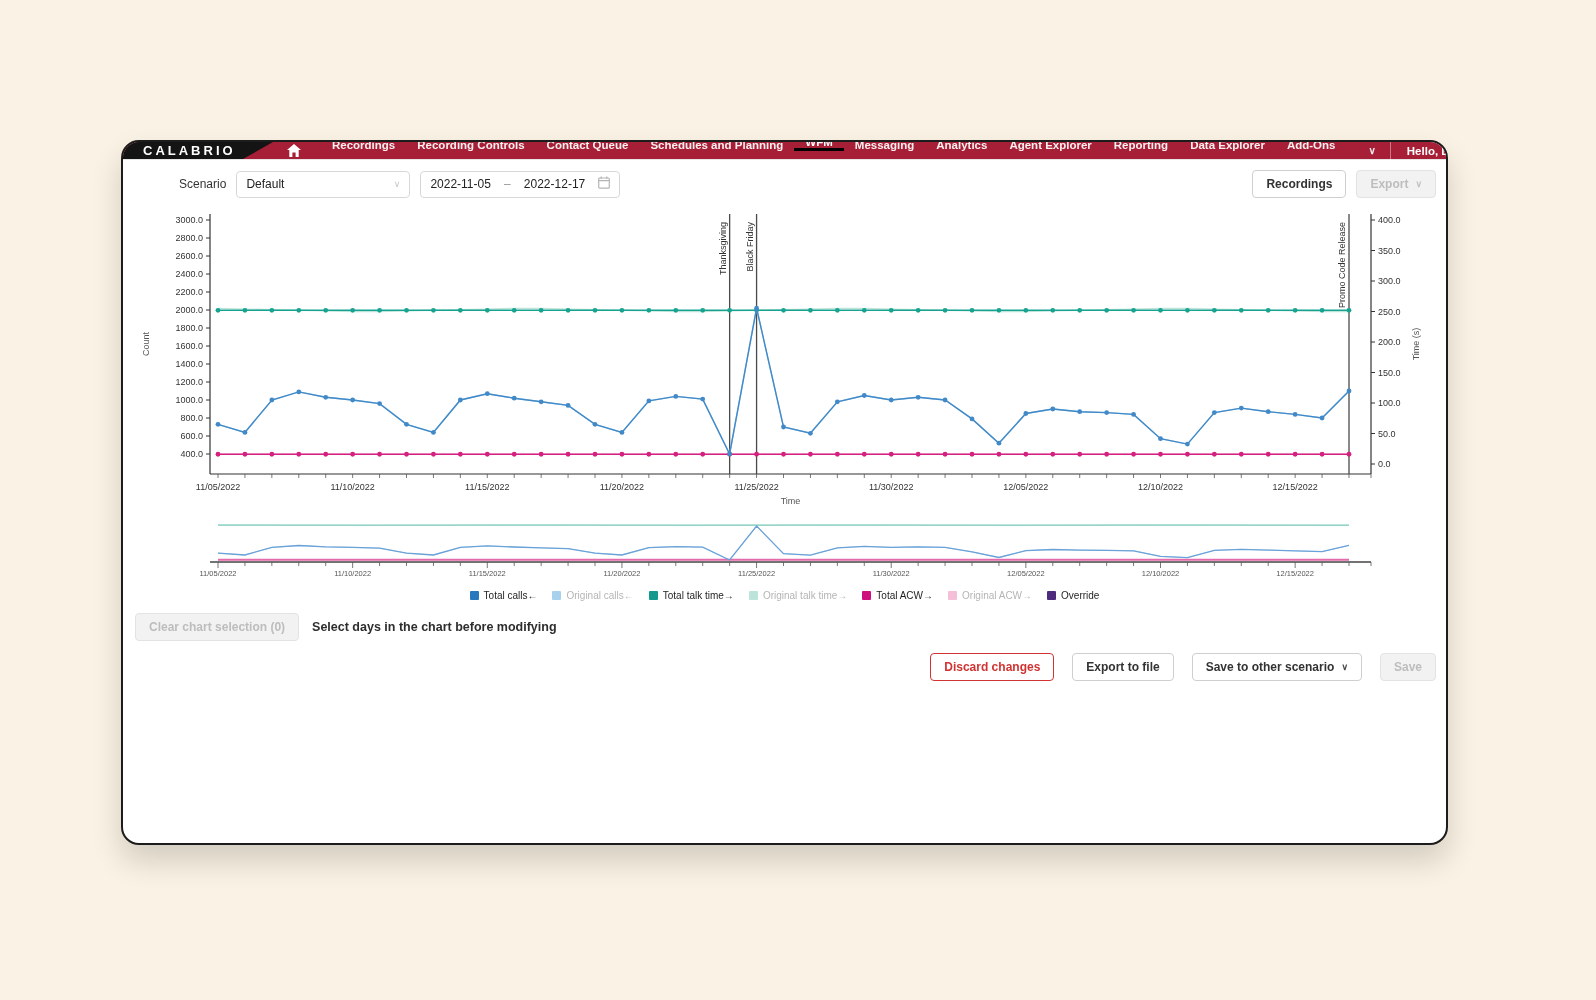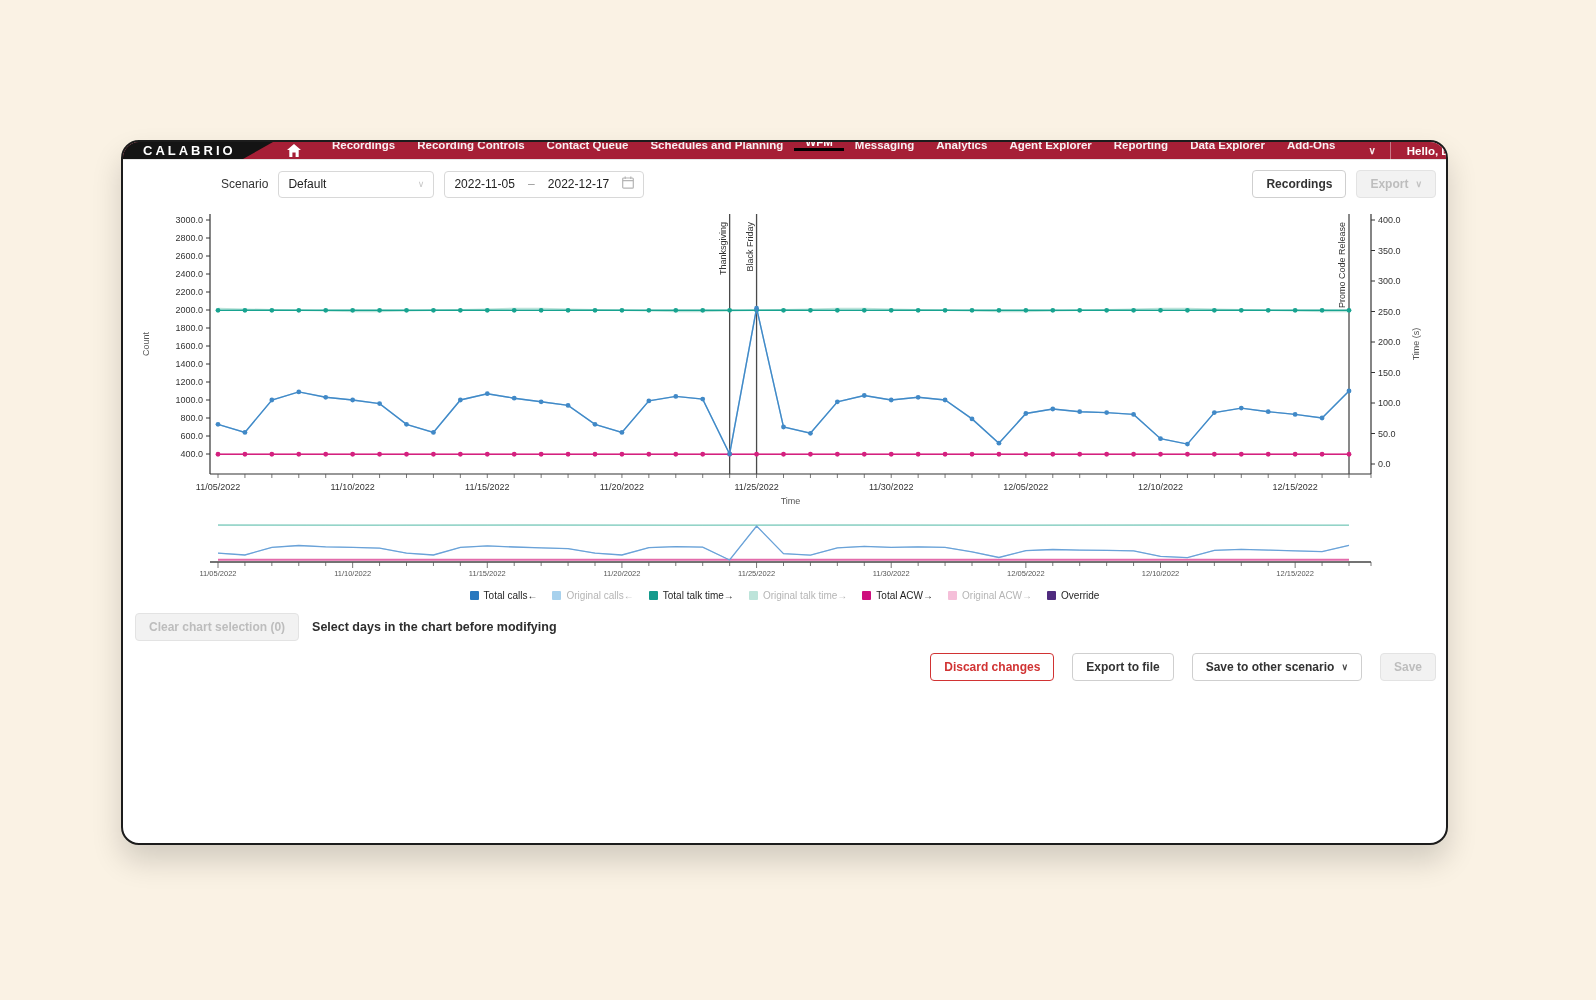--- a/index.html
+++ b/index.html
@@ -62,23 +62,23 @@
     padding:6px 13px; border:1px solid #cfcfcf; background:#fff; color:#333;
     cursor:pointer; font-family:"Liberation Sans",sans-serif;
     display:inline-flex; align-items:center; gap:7px; white-space:nowrap;
   }
   .btn-primary { margin-left:auto; background:#C4314B; border-color:#C4314B; color:#fff; }
   .btn-disabled { background:#f2f2f2; border-color:#e3e3e3; color:#bdbdbd; cursor:default; }
   .btn-danger { border-color:#D13333; color:#D13333; }
   .hr { border-top:1px solid #e6e6e6; }
   
   .controls-row { display:flex; align-items:center; padding:10px 10px 4px 12px; }
-  .ctl-label { margin-left:86px; font-size:12px; color:#333; }
+  .ctl-label { margin-left:44px; font-size:12px; color:#333; }
   .select-box {
-    margin-left:10px; width:156px; height:27px;
+    margin-left:10px; width:174px; height:27px;
     border:1px solid #d8d8d8; border-radius:4px;
     display:flex; align-items:center; justify-content:space-between;
     padding:0 9px; font-size:12px; color:#222; cursor:pointer; background:#fff;
   }
   .select-box .chev, .date-box .cal { color:#c0c0c0; }
   .date-box {
     margin-left:10px; width:200px; height:27px;
     border:1px solid #d8d8d8; border-radius:4px;
     display:flex; align-items:center; justify-content:space-between;
     padding:0 9px; font-size:12px; color:#222; background:#fff; cursor:text;

